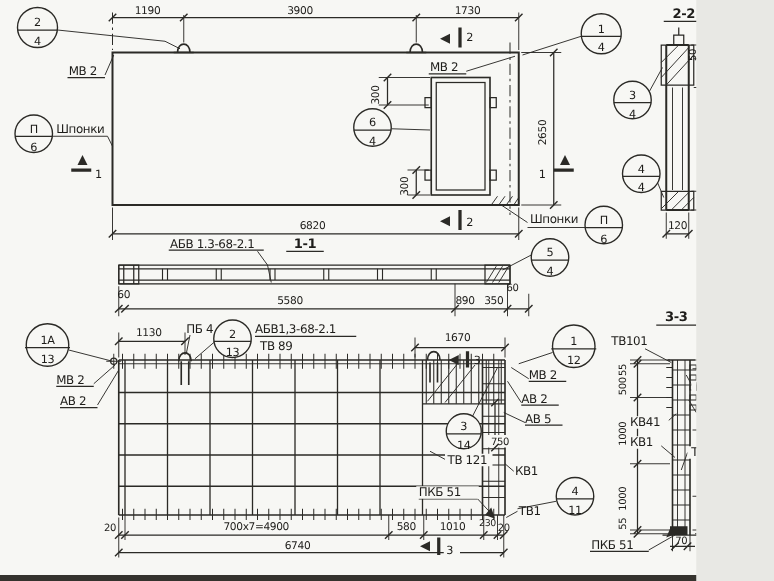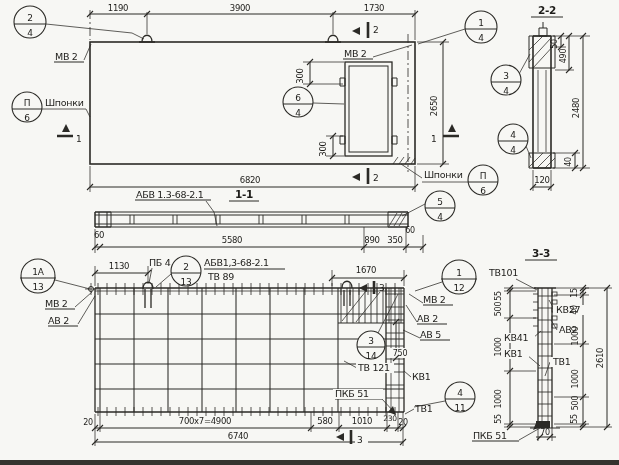--- a/index.html
+++ b/index.html
@@ -1,16 +1,16 @@
 <!DOCTYPE html>
 <html><head>
 <meta charset="utf-8">
 <style>
   html,body{margin:0;padding:0;background:#e8e8e4;}
-  .sheet{position:relative;width:619px;height:465px;background:#f7f7f4;overflow:hidden;
+  .sheet{position:relative;width:557px;height:465px;background:#f7f7f4;overflow:hidden;
          font-family:"DejaVu Sans",sans-serif;}
   svg{position:absolute;left:0;top:0;}
   .ln{stroke:#2b2a26;stroke-width:1;fill:none;}
   .thk{stroke:#2b2a26;stroke-width:1.6;fill:none;}
   .md{stroke:#2b2a26;stroke-width:1.3;fill:none;}
   .thin{stroke:#2b2a26;stroke-width:0.75;fill:none;}
   .cut{stroke:#2b2a26;stroke-width:2.6;fill:none;}
   .dd{stroke:#2b2a26;stroke-width:0.8;fill:none;stroke-dasharray:9 3 2 3;}
   .co{stroke:#2b2a26;stroke-width:1.1;fill:#f7f7f4;}
   .fillink{fill:#2b2a26;stroke:none;}

